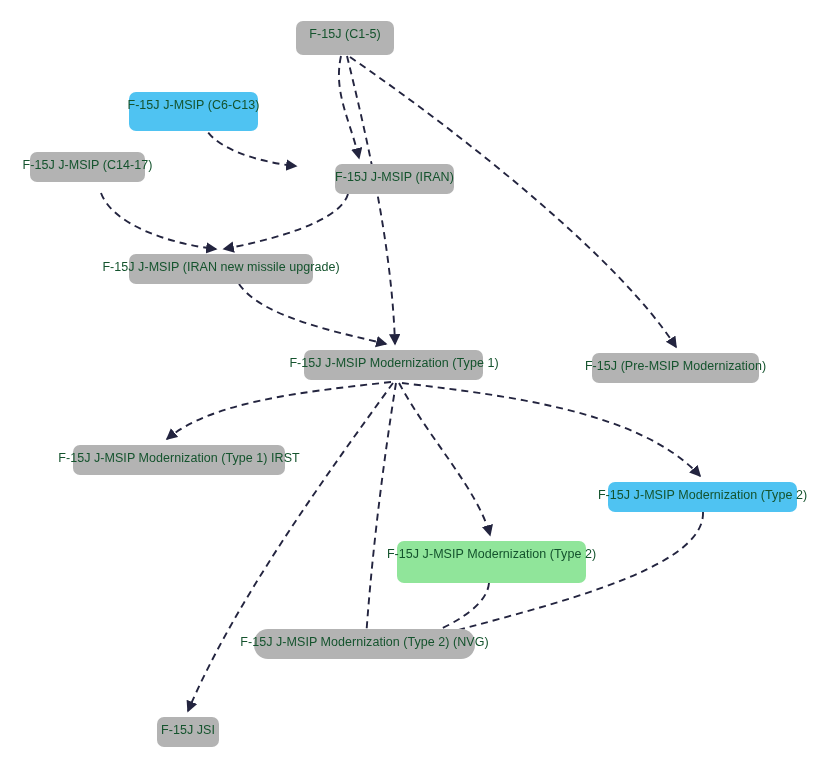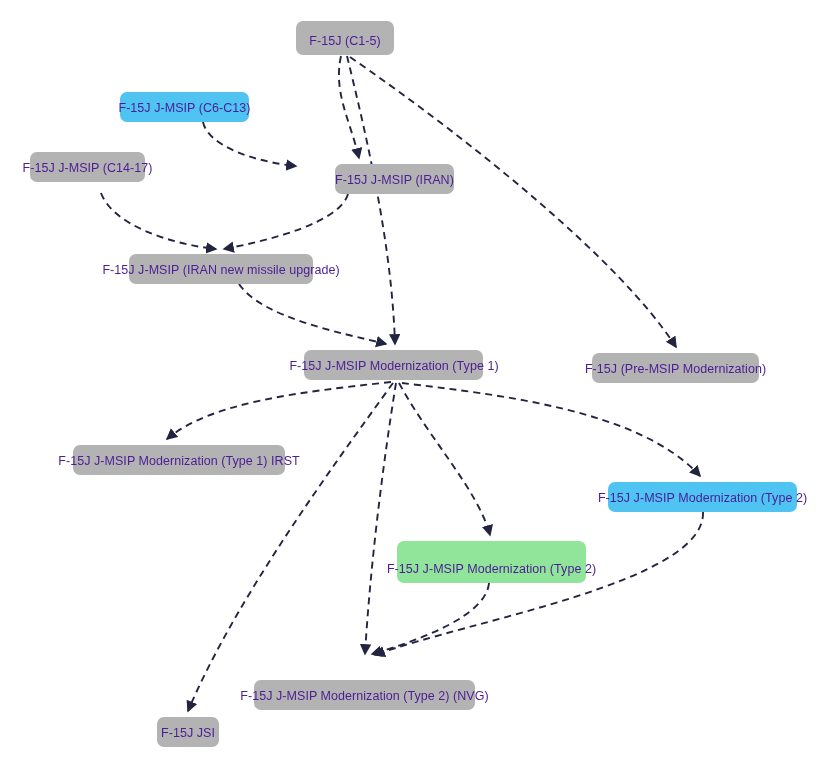--- a/index.html
+++ b/index.html
@@ -33,25 +33,25 @@
     stroke-dasharray: 7 5;
     stroke-linecap: butt;
   }
   .node {
     position: absolute;
     box-sizing: border-box;
     border-radius: 7px;
     display: flex;
     flex-direction: column;
     align-items: center;
-    justify-content: flex-end;
+    justify-content: flex-start;
     text-align: center;
     font-size: 12.5px;
     line-height: 15.5px;
-    color: #4c1d95;
+    color: #14532d;
     padding: 6px 11px;
     letter-spacing: 0.05px;
     white-space: nowrap;
     cursor: pointer;
     user-select: none;
   }
   .node-line {
     display: block;
     white-space: nowrap;
   }
@@ -85,21 +85,21 @@
         <path class="edge-path" d="M 402,383 C 500,395 640,410 700,476" marker-end="url(#arrowhead)" stroke="#23243f"></path>
         <path class="edge-path" d="M 489,583 C 486,616 420,640 372,654" marker-end="url(#arrowhead)" stroke="#23243f"></path>
         <path class="edge-path" d="M 703,512 C 706,582 470,620 375,655" marker-end="url(#arrowhead)" stroke="#23243f"></path>
       </g>
   </svg>
 
   <div id="node-group">
       <div class="node gray" style="left: 296px; top: 21px; width: 98px; height: 34px; background: rgb(179, 179, 179);">
         <span class="node-line">F-15J (C1-5)</span>
       </div>
-      <div class="node blue" style="left: 120px; top: 92px; width: 129px; height: 30px; background: rgb(79, 195, 242);">
+      <div class="node blue" style="left: 129px; top: 92px; width: 129px; height: 39px; background: rgb(79, 195, 242);">
         <span class="node-line">F-15J J-MSIP (C6-C13)</span>
       </div>
       <div class="node gray" style="left: 30px; top: 152px; width: 115px; height: 30px; background: rgb(179, 179, 179);">
         <span class="node-line">F-15J J-MSIP (C14-17)</span>
       </div>
       <div class="node gray" style="left: 300px; top: 164px; width: 119px; height: 30px; background: rgb(179, 179, 179); margin-left: 35px;">
         <span class="node-line">F-15J J-MSIP (IRAN)</span>
       </div>
       <div class="node gray" style="left: 129px; top: 254px; width: 184px; height: 30px; background: rgb(179, 179, 179);">
         <span class="node-line">F-15J J-MSIP (IRAN new missile upgrade)</span>
@@ -112,21 +112,21 @@
       </div>
       <div class="node gray" style="left: 73px; top: 445px; width: 212px; height: 30px; background: rgb(179, 179, 179);">
         <span class="node-line">F-15J J-MSIP Modernization (Type 1) IRST</span>
       </div>
       <div class="node blue" style="left: 608px; top: 482px; width: 189px; height: 30px; background: rgb(79, 195, 242);">
         <span class="node-line">F-15J J-MSIP Modernization (Type 2)</span>
       </div>
       <div class="node green" style="left: 397px; top: 541px; width: 189px; height: 42px; background: rgb(144, 229, 154);">
         <span class="node-line">F-15J J-MSIP Modernization (Type 2)</span>
       </div>
-      <div class="node gray" style="left: 254px; top: 680px; width: 221px; height: 30px; background: rgb(179, 179, 179);">
+      <div class="node gray" style="left: 254px; top: 629px; width: 221px; height: 30px; background: rgb(179, 179, 179); border-radius: 14px;">
         <span class="node-line">F-15J J-MSIP Modernization (Type 2) (NVG)</span>
       </div>
       <div class="node gray" style="left: 157px; top: 717px; width: 62px; height: 30px; background: rgb(179, 179, 179);">
         <span class="node-line">F-15J JSI</span>
       </div>
     </div>
 
 </div>
 
 </body></html>

